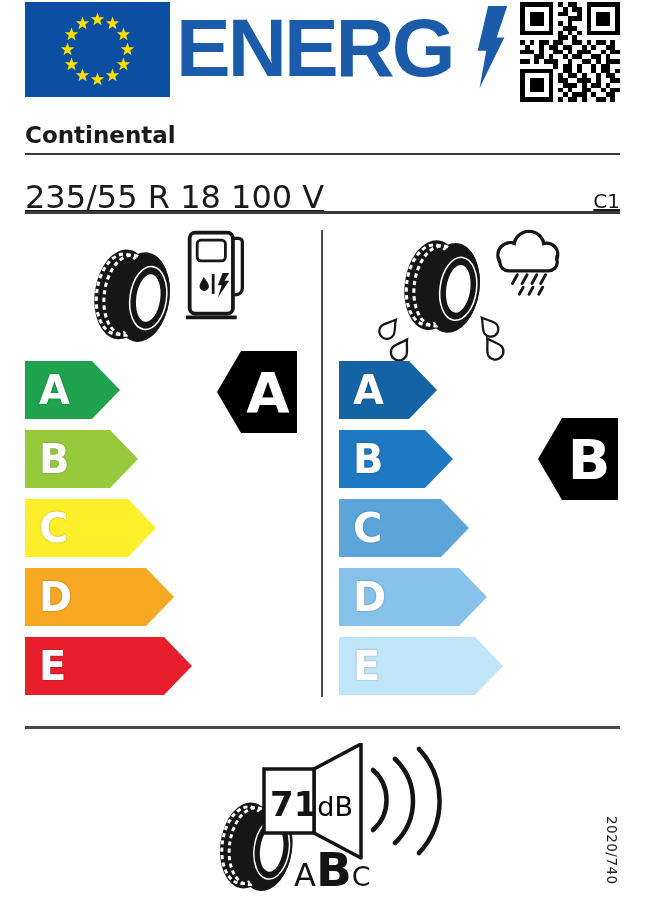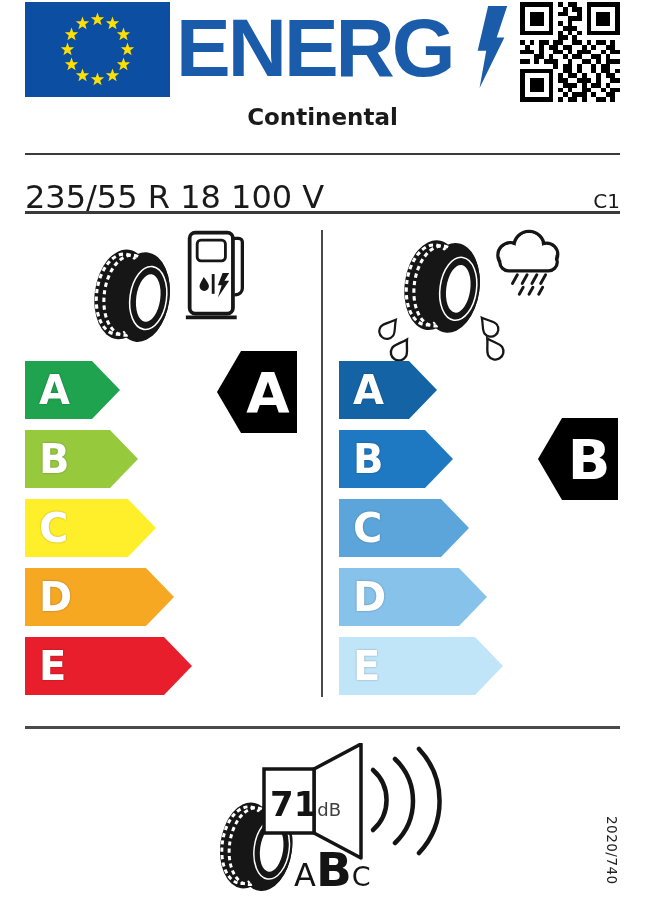--- a/index.html
+++ b/index.html
@@ -9,25 +9,25 @@
 
   
   .logo-text{left:176px;top:-2px;height:100px;display:flex;align-items:center;
              font-family:"Liberation Sans",sans-serif;font-weight:bold;font-size:82px;
              letter-spacing:-3px;}
   #qr{left:520px;top:2px;width:100px;height:100px;display:grid;
       grid-template-columns:repeat(21,1fr);grid-auto-rows:1fr;}
   #qr div.on{background:#000;}
 
   
-  .brand-row{left:25px;top:104px;width:595px;display:flex;justify-content:center;align-items:baseline;}
+  .brand-row{left:25px;top:122px;width:595px;display:flex;justify-content:space-between;align-items:baseline;}
   .brand{font-size:23px;font-weight:bold;}
   .article{font-size:23px;}
   .rule1{left:25px;top:153px;width:595px;height:2px;background:#3a3a3a;}
-  .size-row{left:25px;top:166px;width:595px;display:flex;justify-content:space-between;align-items:flex-end;}
+  .size-row{left:25px;top:166px;width:595px;display:flex;justify-content:space-between;align-items:flex-end;text-decoration:underline;}
   .dimensions{font-size:32px;line-height:38px;}
   .tyre-class{font-size:20px;line-height:30px;margin-top:20px;}
   .rule2{left:25px;top:211px;width:595px;height:3px;background:#3a3a3a;}
 
   .vdivider{left:321px;top:230px;width:2px;height:467px;background:#4a4a4a;}
   .rule3{left:25px;top:726px;width:595px;height:3px;background:#4a4a4a;}
 
   
   .scale{position:absolute;top:361px;display:flex;flex-direction:column;gap:11px;}
   .scale.fuel{left:25px;} .scale.wet{left:339px;}
@@ -37,21 +37,21 @@
                text-shadow:0 0 2px rgba(0,0,0,.35);}
   .badge{background:#000;width:80px;height:82px;color:#fff;font-weight:bold;font-size:56px;
          clip-path:polygon(30% 0,100% 0,100% 100%,30% 100%,0 50%);
          display:flex;align-items:center;justify-content:center;padding-left:22px;box-sizing:border-box;}
   #fuel-badge{left:217px;top:351px;}
   #wet-badge{left:538px;top:418px;}
 
   
   .noise-db{left:270px;top:784px;width:96px;display:flex;align-items:baseline;gap:0;}
   .noise-db .val{font-size:34px;font-weight:bold;color:#141414;}
-  .noise-db .unit{font-size:18px;color:#404040;}
+  .noise-db .unit{font-size:27px;color:#000000;}
   .noise-classes{left:294px;top:846px;display:flex;align-items:baseline;color:#141414;}
   .noise-classes span{font-size:32px;line-height:1;}
   .noise-classes span:last-child{font-size:27px;}
   .noise-classes span.selected{font-size:47px;font-weight:bold;}
   .reg{left:604px;top:816px;writing-mode:vertical-rl;font-size:13.5px;color:#222;letter-spacing:.5px;}
 </style>
 </head>
 <body>
 
 <svg width="0" height="0" style="position:absolute">

